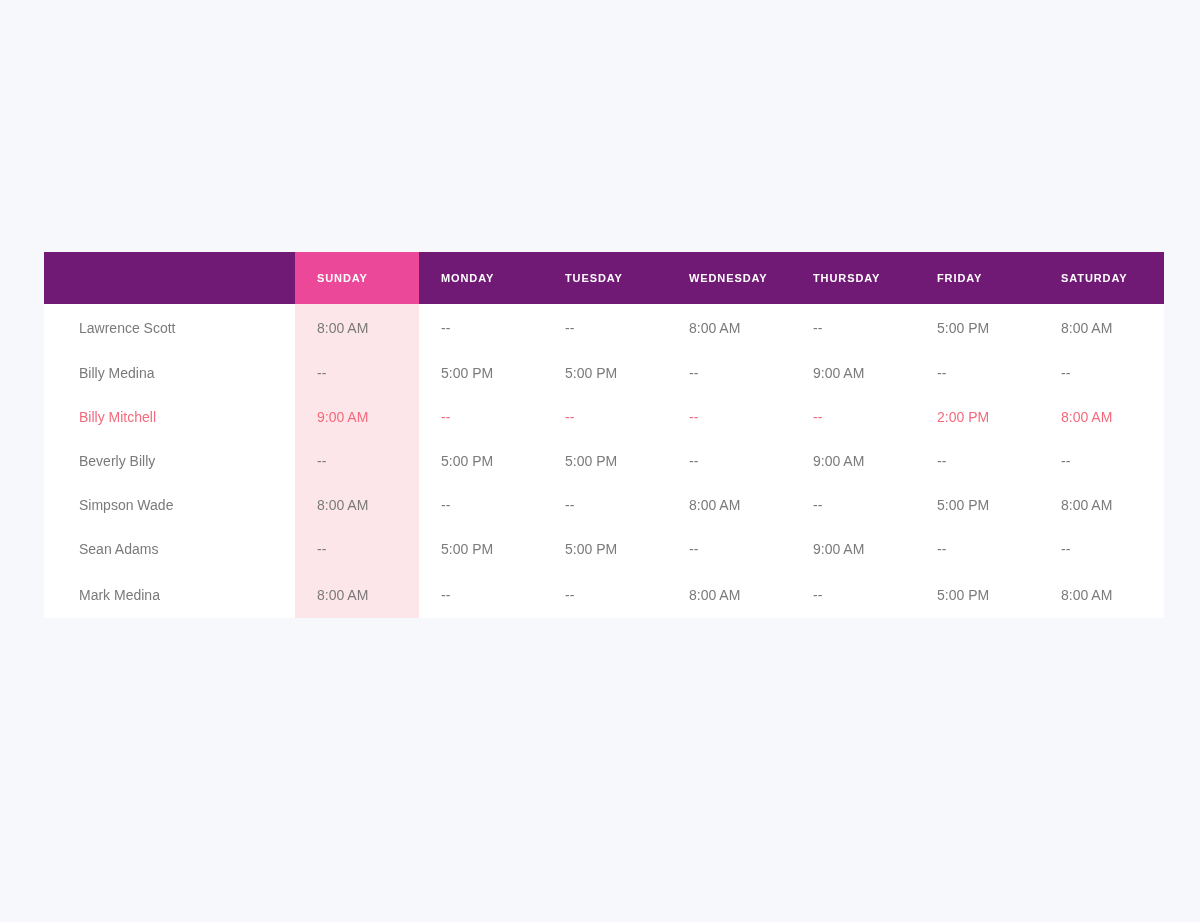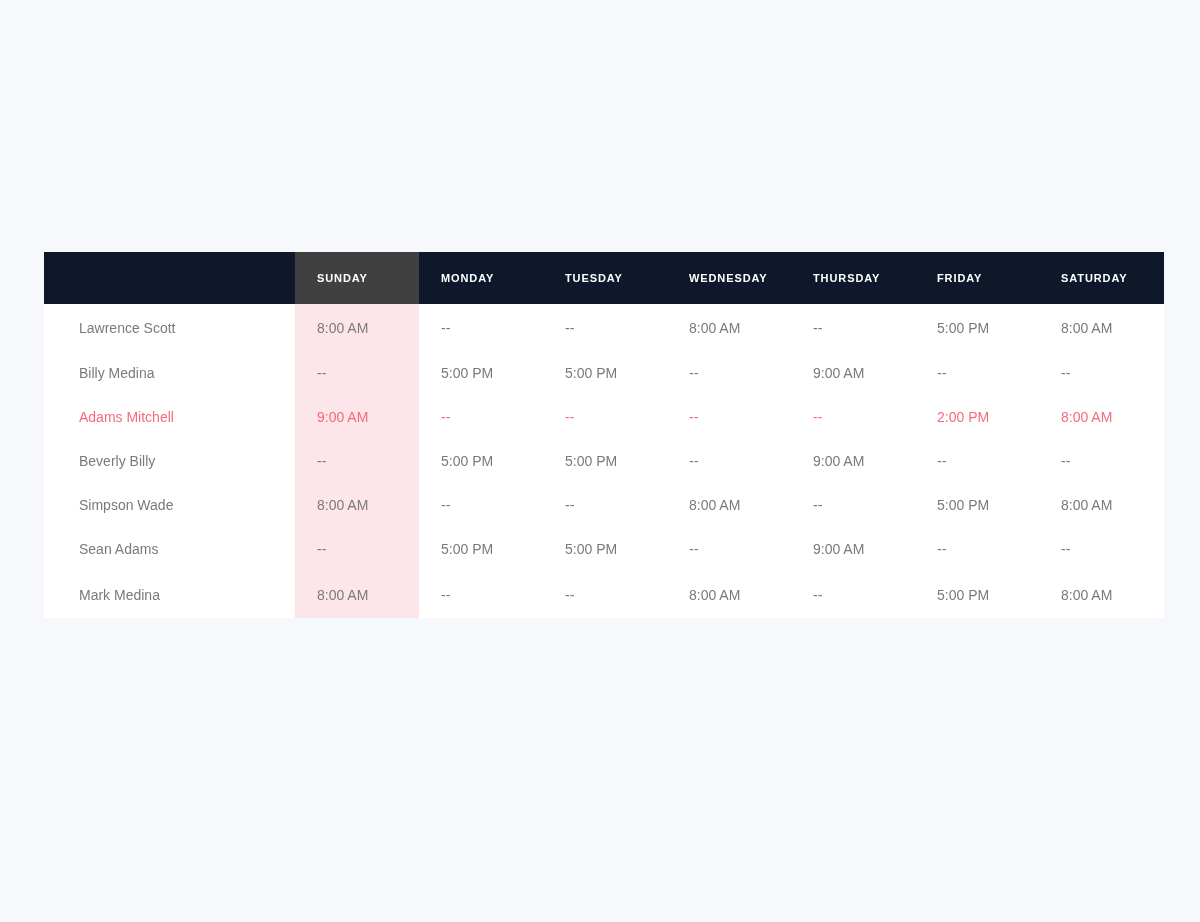--- a/index.html
+++ b/index.html
@@ -33,40 +33,40 @@
   
   table.schedule col.c-name { width: 251px; }
   table.schedule col.c-day  { width: 124px; }
   table.schedule col.c-day-last { width: 125px; }
 
   
   table.schedule thead tr {
     height: 52px;
   }
   table.schedule thead th {
-    background: #0f172a;
+    background: #701a75;
     color: #ffffff;
     font-size: 11px;
     font-weight: bold;
     letter-spacing: 0.9px;
     text-transform: uppercase;
     text-align: left;
     padding: 0;
     vertical-align: middle;
     white-space: nowrap;
   }
   table.schedule thead th .hcell {
     padding-left: 22px;
   }
   table.schedule thead th.name-col .hcell {
     padding-left: 35px;
   }
   
   table.schedule thead th.sunday {
-    background: #404040;
+    background: #ec4899;
   }
 
   
   table.schedule tbody tr {
     height: 44px;
   }
   table.schedule tbody td {
     background: #ffffff;
     color: #7a7a7a;
     font-size: 14px;
@@ -157,21 +157,21 @@
           <td class="name-col"><span class="bcell">Billy Medina</span></td>
           <td class="sunday"><span class="bcell">--</span></td>
           <td><span class="bcell">5:00 PM</span></td>
           <td><span class="bcell">5:00 PM</span></td>
           <td><span class="bcell">--</span></td>
           <td><span class="bcell">9:00 AM</span></td>
           <td><span class="bcell">--</span></td>
           <td><span class="bcell">--</span></td>
         </tr>
         <tr class="row-highlight">
-          <td class="name-col"><span class="bcell">Adams Mitchell</span></td>
+          <td class="name-col"><span class="bcell">Billy Mitchell</span></td>
           <td class="sunday"><span class="bcell">9:00 AM</span></td>
           <td><span class="bcell">--</span></td>
           <td><span class="bcell">--</span></td>
           <td><span class="bcell">--</span></td>
           <td><span class="bcell">--</span></td>
           <td><span class="bcell">2:00 PM</span></td>
           <td><span class="bcell">8:00 AM</span></td>
         </tr>
         <tr>
           <td class="name-col"><span class="bcell">Beverly Billy</span></td>

